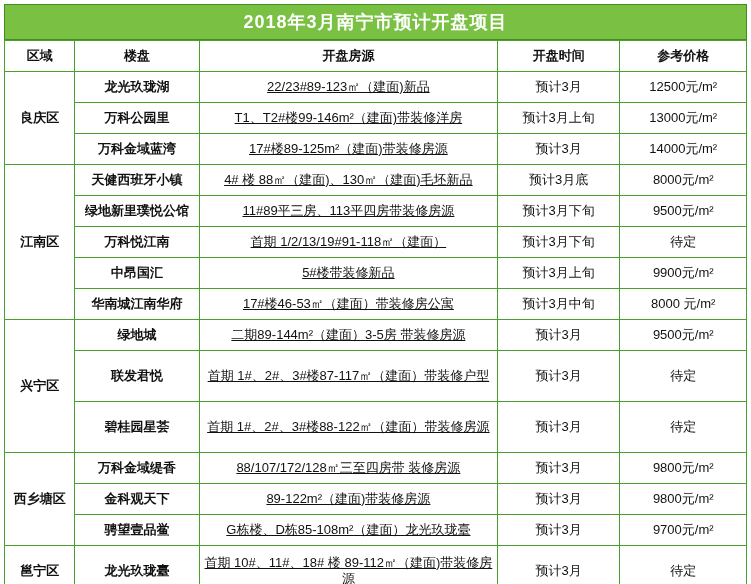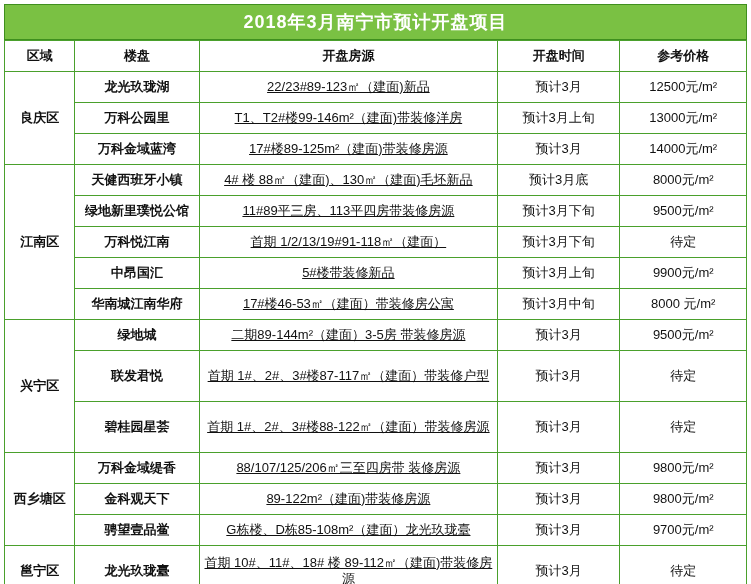--- a/index.html
+++ b/index.html
@@ -174,21 +174,21 @@
         </tr>
         <tr class="h2">
           <td class="name">碧桂园星荟</td>
           <td class="src">首期 1#、2#、3#楼88-122㎡（建面）带装修房源</td>
           <td class="time">预计3月</td>
           <td class="price">待定</td>
         </tr>
         <tr class="h1">
           <td class="region" rowspan="3">西乡塘区</td>
           <td class="name">万科金域缇香</td>
-          <td class="src">88/107/125/206㎡三至四房带 装修房源</td>
+          <td class="src">88/107/172/128㎡三至四房带 装修房源</td>
           <td class="time">预计3月</td>
           <td class="price">9800元/m²</td>
         </tr>
         <tr class="h1">
           <td class="name">金科观天下</td>
           <td class="src">89-122m²（建面)带装修房源</td>
           <td class="time">预计3月</td>
           <td class="price">9800元/m²</td>
         </tr>
         <tr class="h1">

